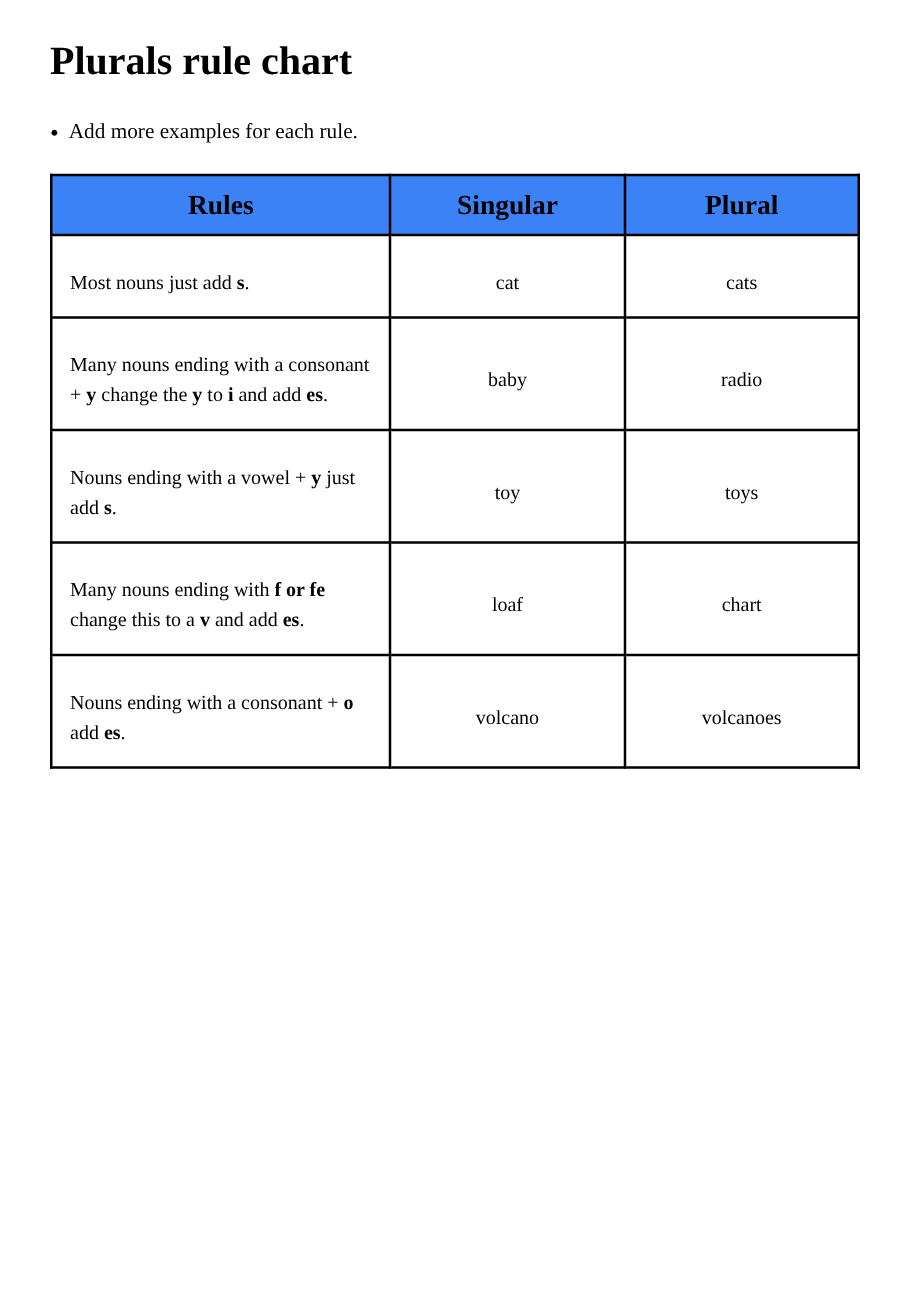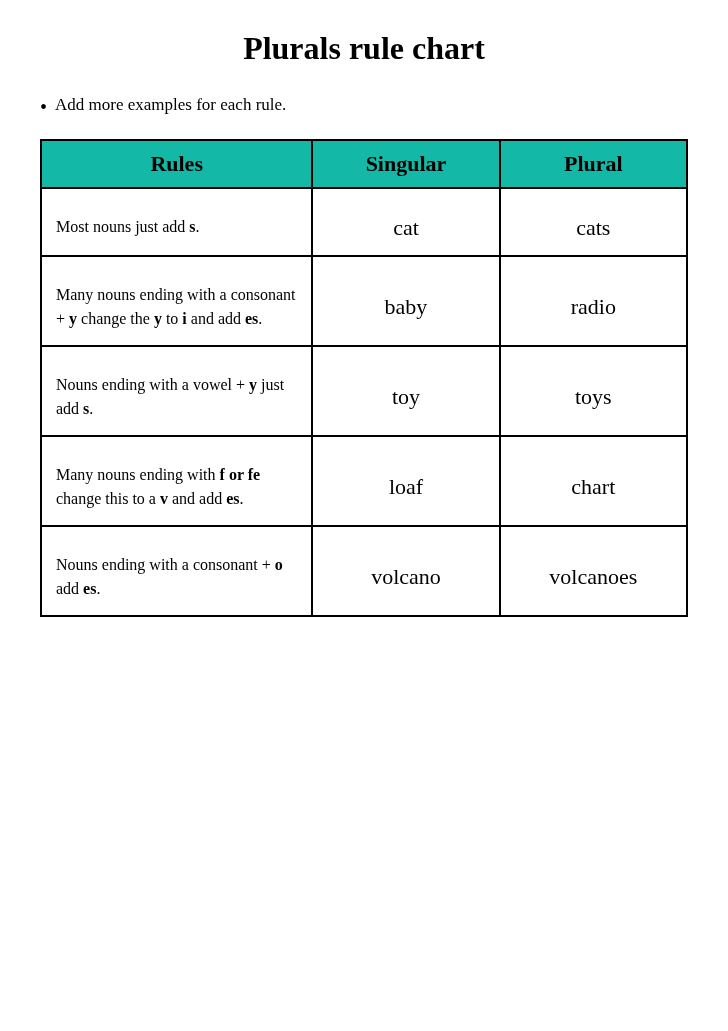--- a/index.html
+++ b/index.html
@@ -11,21 +11,20 @@
     body {
       background: #ffffff;
       font-family: 'Comic Sans MS', 'Chalkboard SE', cursive;
       width: 728px;
       min-height: 1031px;
       padding: 30px 40px;
       color: #000;
     }
 
     .page-title {
-      text-align: center;
       font-size: 32px;
       font-weight: bold;
       margin-bottom: 28px;
       font-family: 'Comic Sans MS', 'Chalkboard SE', cursive;
     }
 
     .instruction {
       display: flex;
       align-items: flex-start;
       gap: 8px;
@@ -48,33 +47,33 @@
       border: 2px solid #000;
       padding: 10px 14px;
       vertical-align: middle;
       font-family: 'Comic Sans MS', 'Chalkboard SE', cursive;
     }
 
     thead th {
       font-size: 22px;
       font-weight: bold;
       text-align: center;
-      background: #14b8a6;
+      background: #3b82f6;
     }
 
     td.rule-col {
       font-size: 16px;
       width: 42%;
       vertical-align: top;
       line-height: 1.5;
     }
 
     td.singular-col,
     td.plural-col {
-      font-size: 22px;
+      font-size: 16px;
       text-align: center;
       width: 29%;
     }
 
     .row-tall td {
       padding-top: 26px;
       padding-bottom: 14px;
     }
   </style>
 </head>

